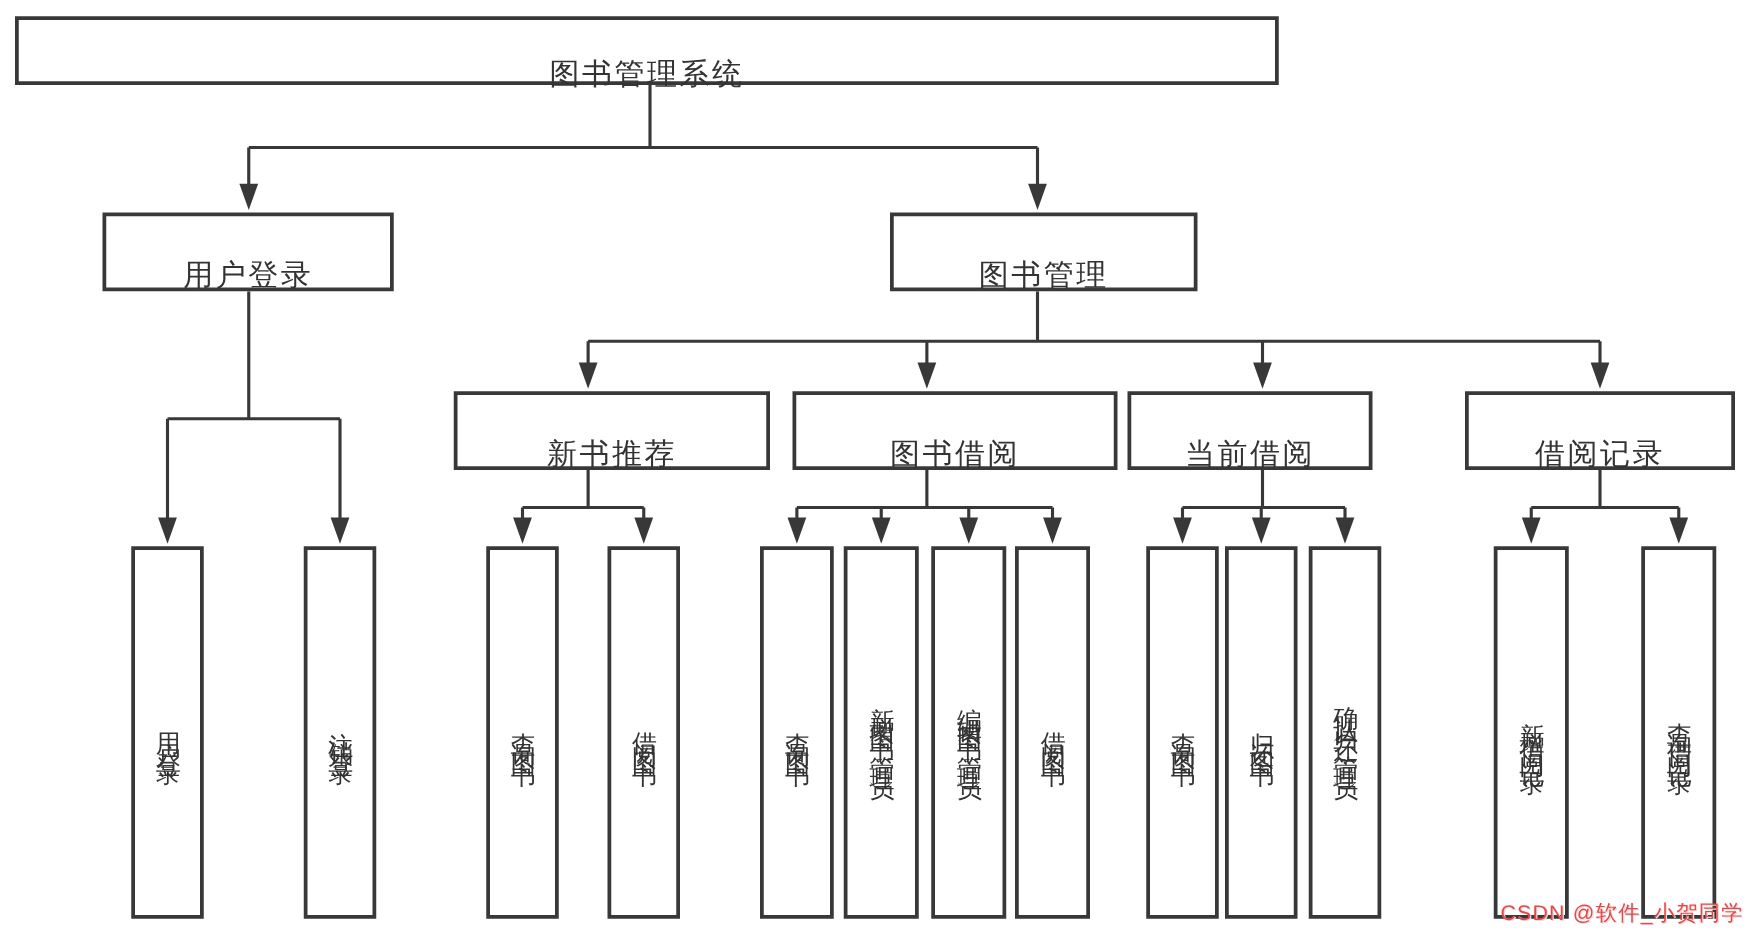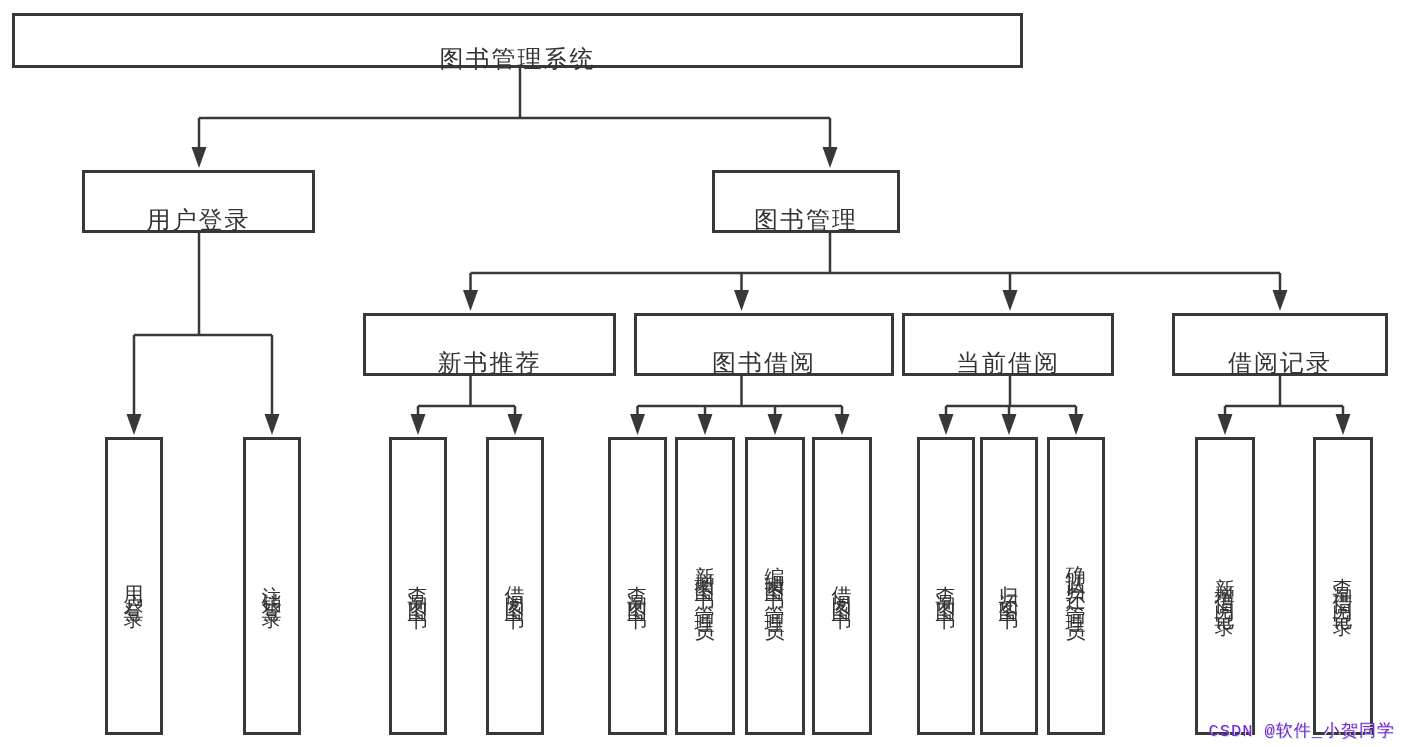--- a/index.html
+++ b/index.html
@@ -35,24 +35,23 @@
     line-height: 1;
     letter-spacing: 8px;
     white-space: nowrap;
   }
   .watermark {
     position: absolute;
     right: 10px;
     bottom: 5px;
     font-size: 17px;
     letter-spacing: 1px;
-    color: #6d28d9;
+    color: #ef4444;
     text-shadow: 1px 1px 0 #dedede;
     white-space: nowrap;
-    font-family: Liberation Mono, monospace;
   }
 </style>
 </head>
 <body>
 
 <div class="canvas">
 
   <svg width="1405" height="747" viewBox="0 0 1405 747" fill="none" stroke="#383838" stroke-width="2.5">
 
     <g>
@@ -103,31 +102,31 @@
     </g>
   </svg>
 
   <div class="box h" style="left:12px;top:13px;width:1011px;height:55px">
     <span class="lbl">图书管理系统</span>
   </div>
 
   <div class="box h" style="left:82px;top:170px;width:233px;height:63px">
     <span class="lbl">用户登录</span>
   </div>
-  <div class="box h" style="left:712px;top:170px;width:188px;height:63px">
+  <div class="box h" style="left:712px;top:170px;width:246px;height:63px">
     <span class="lbl">图书管理</span>
   </div>
 
   <div class="box h" style="left:363px;top:313px;width:253px;height:63px">
     <span class="lbl">新书推荐</span>
   </div>
   <div class="box h" style="left:634px;top:313px;width:260px;height:63px">
     <span class="lbl">图书借阅</span>
   </div>
-  <div class="box h" style="left:902px;top:313px;width:212px;height:63px">
+  <div class="box h" style="left:902px;top:313px;width:196px;height:63px">
     <span class="lbl">当前借阅</span>
   </div>
   <div class="box h" style="left:1172px;top:313px;width:216px;height:63px">
     <span class="lbl">借阅记录</span>
   </div>
 
   <div class="box v" style="left:105px;top:437px;width:58px;height:298px">
     <span class="lbl">用户登录</span>
   </div>
   <div class="box v" style="left:243px;top:437px;width:58px;height:298px">

